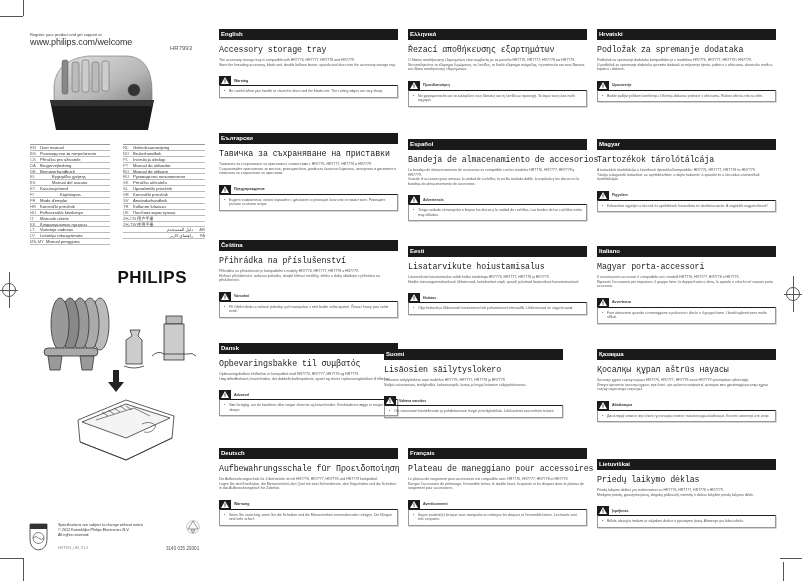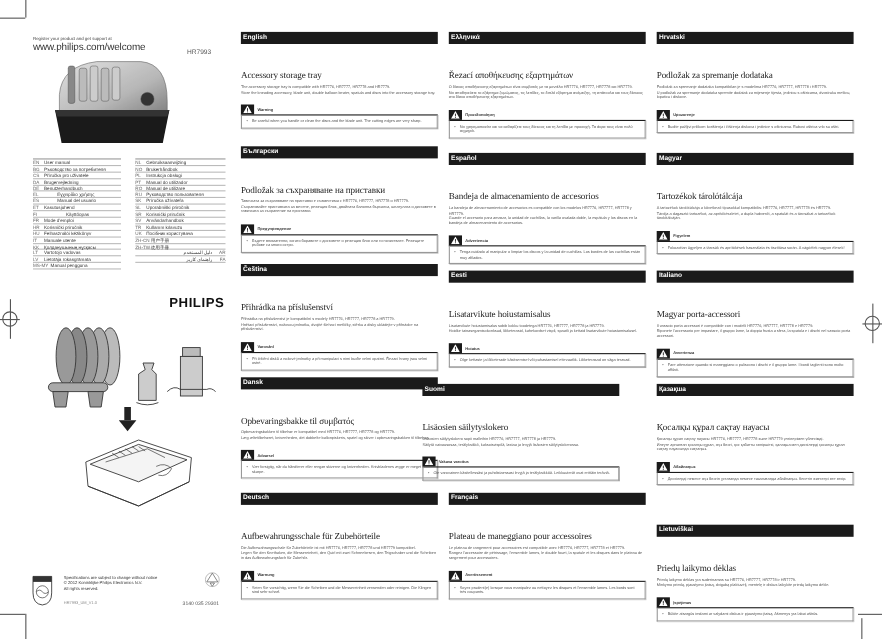--- a/index.html
+++ b/index.html
@@ -17,30 +17,30 @@
 .product-img{position:absolute;left:48px;top:50px;width:108px;height:86px}
 .langs{position:absolute;top:144px;font-size:4.2px;font-family:"Liberation Sans",sans-serif}
 .langs .row{height:5.9px;border-bottom:0.5px solid #bbb;display:flex;align-items:center;white-space:nowrap}
 .langs .code{display:inline-block;width:10px;color:#666}
 .langs .name{color:#333}
 .langs.left{left:30px;width:80px;border-top:0.6px solid #999}
 .langs.right{left:123px;width:82px;border-top:0.6px solid #999}
 .langs .rtl{justify-content:flex-end}
 .langs .rtl .name{margin-right:4px}
 .langs .rtl .code{text-align:right;width:8px}
-.philips{position:absolute;right:1px;top:268px;font-size:12px;font-weight:bold;letter-spacing:0.5px;color:#111;font-family:"Liberation Sans",sans-serif}
+.philips{position:absolute;right:18px;top:268px;font-size:17px;font-weight:bold;letter-spacing:0.5px;color:#111;font-family:"Liberation Sans",sans-serif}
 .illus{position:absolute;left:38px;top:290px;width:160px;height:185px}
 .footer-shield{position:absolute;left:29px;top:523px;width:19px;height:28px}
 .footer-text{position:absolute;left:58px;top:523px;font-size:3.8px;line-height:5px;color:#333;font-family:"Liberation Sans",sans-serif}
 .footer-code{position:absolute;left:58px;top:546px;font-size:3.6px;color:#888;font-family:"Liberation Sans",sans-serif}
 .recycle{position:absolute;left:186px;top:520px;width:14px;height:14px}
 .part-number{position:absolute;left:166px;top:546px;font-size:4.6px;color:#555;font-family:"Liberation Sans",sans-serif}
 .section{position:absolute;width:179px}
 .sec-bar{height:11px;background:#1a1a1a;color:#fff;font-size:6px;font-weight:bold;padding-left:2px;line-height:11px;font-family:"Liberation Sans",sans-serif}
-.sec-title{font-size:8.3px;color:#222;margin-top:24px;white-space:nowrap;font-family:Liberation Serif, serif;letter-spacing:-0.1px}
+.sec-title{font-size:8.3px;color:#222;margin-top:5px;white-space:nowrap;font-family:Liberation Mono, monospace;letter-spacing:-0.1px}
 .sec-body{font-size:3.5px;line-height:4.5px;color:#555;margin-top:4px;font-family:"Liberation Sans",sans-serif}
 .sec-body p{margin:0}
 .warn-head{display:flex;align-items:center;margin-top:9px;height:9px}
 .warn-icon{width:12px;height:9px;background:#1a1a1a;display:flex;align-items:center;justify-content:center}
 .warn-label{font-size:3.6px;font-weight:bold;color:#333;margin-left:3px;font-family:"Liberation Sans",sans-serif}
 .warn-box{border:0.6px solid #999;border-top:1px solid #1a1a1a;box-shadow:0.6px 0.6px 0 #bbb;padding:3px 4px 3px 4px;font-size:3.5px;line-height:4.5px;color:#555;font-family:"Liberation Sans",sans-serif;display:flex}
 .warn-box .bullet{width:5px;flex:none}
 </style>
 </head>
 <body>
@@ -294,21 +294,21 @@
       <span class="warn-label">Warning</span>
     </div>
   <div class="warn-box">
       <span class="bullet">•</span>
       <span>Be careful when you handle or clean the discs and the blade unit. The cutting edges are very sharp.</span>
     </div>
 </div>
 
 <div class="section" style="left:219px;top:133px">
   <div class="sec-bar">Български</div>
-  <div class="sec-title">Podložak за съхраняване на приставки</div>
+  <div class="sec-title">Тавичка за съхраняване на приставки</div>
   <div class="sec-body">
       <p>Тавичката за съхраняване на приставки е съвместима с HR7776, HR7777, HR7778 и HR7779.</p>
       <p>Съхранявайте приставката за месене, режещия блок, двойната балонна бъркалка, шпатулата и дисковете в тавичката за съхранение на приставки.</p>
     </div>
   <div class="warn-head">
       <div class="warn-icon">
         <svg width="8" height="7" viewBox="0 0 8 7">
           <path d="M4 0 L8 7 L0 7 Z" fill="#fff"></path>
           <rect x="3.6" y="2.3" width="0.8" height="2.5" fill="#1a1a1a"></rect>
           <rect x="3.6" y="5.3" width="0.8" height="0.8" fill="#1a1a1a"></rect>
@@ -363,21 +363,21 @@
       <span class="warn-label">Advarsel</span>
     </div>
   <div class="warn-box">
       <span class="bullet">•</span>
       <span>Vær forsigtig, når du håndterer eller rengør skiverne og knivenheden. Knivbladenes ægge er meget skarpe.</span>
     </div>
 </div>
 
 <div class="section" style="left:219px;top:448px">
   <div class="sec-bar">Deutsch</div>
-  <div class="sec-title">Aufbewahrungsschale für Zubehörteile</div>
+  <div class="sec-title">Aufbewahrungsschale für Προειδοποίηση</div>
   <div class="sec-body">
       <p>Die Aufbewahrungsschale für Zubehörteile ist mit HR7776, HR7777, HR7778 und HR7779 kompatibel.</p>
       <p>Legen Sie den Knethaken, die Messereinheit, den Quirl mit zwei Schneebesen, den Teigschaber und die Scheiben in das Aufbewahrungsfach für Zubehör.</p>
     </div>
   <div class="warn-head">
       <div class="warn-icon">
         <svg width="8" height="7" viewBox="0 0 8 7">
           <path d="M4 0 L8 7 L0 7 Z" fill="#fff"></path>
           <rect x="3.6" y="2.3" width="0.8" height="2.5" fill="#1a1a1a"></rect>
           <rect x="3.6" y="5.3" width="0.8" height="0.8" fill="#1a1a1a"></rect>
@@ -570,42 +570,42 @@
       <span class="warn-label">Avvertenza</span>
     </div>
   <div class="warn-box">
       <span class="bullet">•</span>
       <span>Fare attenzione quando si maneggiano o puliscono i dischi e il gruppo lame. I bordi taglienti sono molto affilati.</span>
     </div>
 </div>
 
 <div class="section" style="left:597px;top:349px">
   <div class="sec-bar">Қазақша</div>
-  <div class="sec-title">Қосалқы құрал сақтау науасы</div>
+  <div class="sec-title">Қосалқы құрал aštrūs науасы</div>
   <div class="sec-body">
       <p>Қосалқы құрал сақтау науасы HR7776, HR7777, HR7778 және HR7779 үлгілерімен үйлесімді.</p>
       <p>Илеуге арналған қосалқы құрал, жүз блогі, қос қабатты көпіршіткі, қалақша мен дискілерді қосалқы құрал сақтау науасында сақтаңыз.</p>
     </div>
   <div class="warn-head">
       <div class="warn-icon">
         <svg width="8" height="7" viewBox="0 0 8 7">
           <path d="M4 0 L8 7 L0 7 Z" fill="#fff"></path>
           <rect x="3.6" y="2.3" width="0.8" height="2.5" fill="#1a1a1a"></rect>
           <rect x="3.6" y="5.3" width="0.8" height="0.8" fill="#1a1a1a"></rect>
         </svg>
       </div>
       <span class="warn-label">Абайлаңыз</span>
     </div>
   <div class="warn-box">
       <span class="bullet">•</span>
       <span>Дискілерді немесе жүз блогін ұстағанда немесе тазалағанда абайлаңыз. Кесетін жиектері өте өткір.</span>
     </div>
 </div>
 
-<div class="section" style="left:597px;top:477px">
+<div class="section" style="left:597px;top:459px">
   <div class="sec-bar">Lietuviškai</div>
   <div class="sec-title">Priedų laikymo dėklas</div>
   <div class="sec-body">
       <p>Priedų laikymo dėklas yra suderinamas su HR7776, HR7777, HR7778 ir HR7779.</p>
       <p>Minkymo priedą, pjaustymo įtaisą, dvigubą plaktuvėlį, mentelę ir diskus laikykite priedų laikymo dėkle.</p>
     </div>
   <div class="warn-head">
       <div class="warn-icon">
         <svg width="8" height="7" viewBox="0 0 8 7">
           <path d="M4 0 L8 7 L0 7 Z" fill="#fff"></path>

